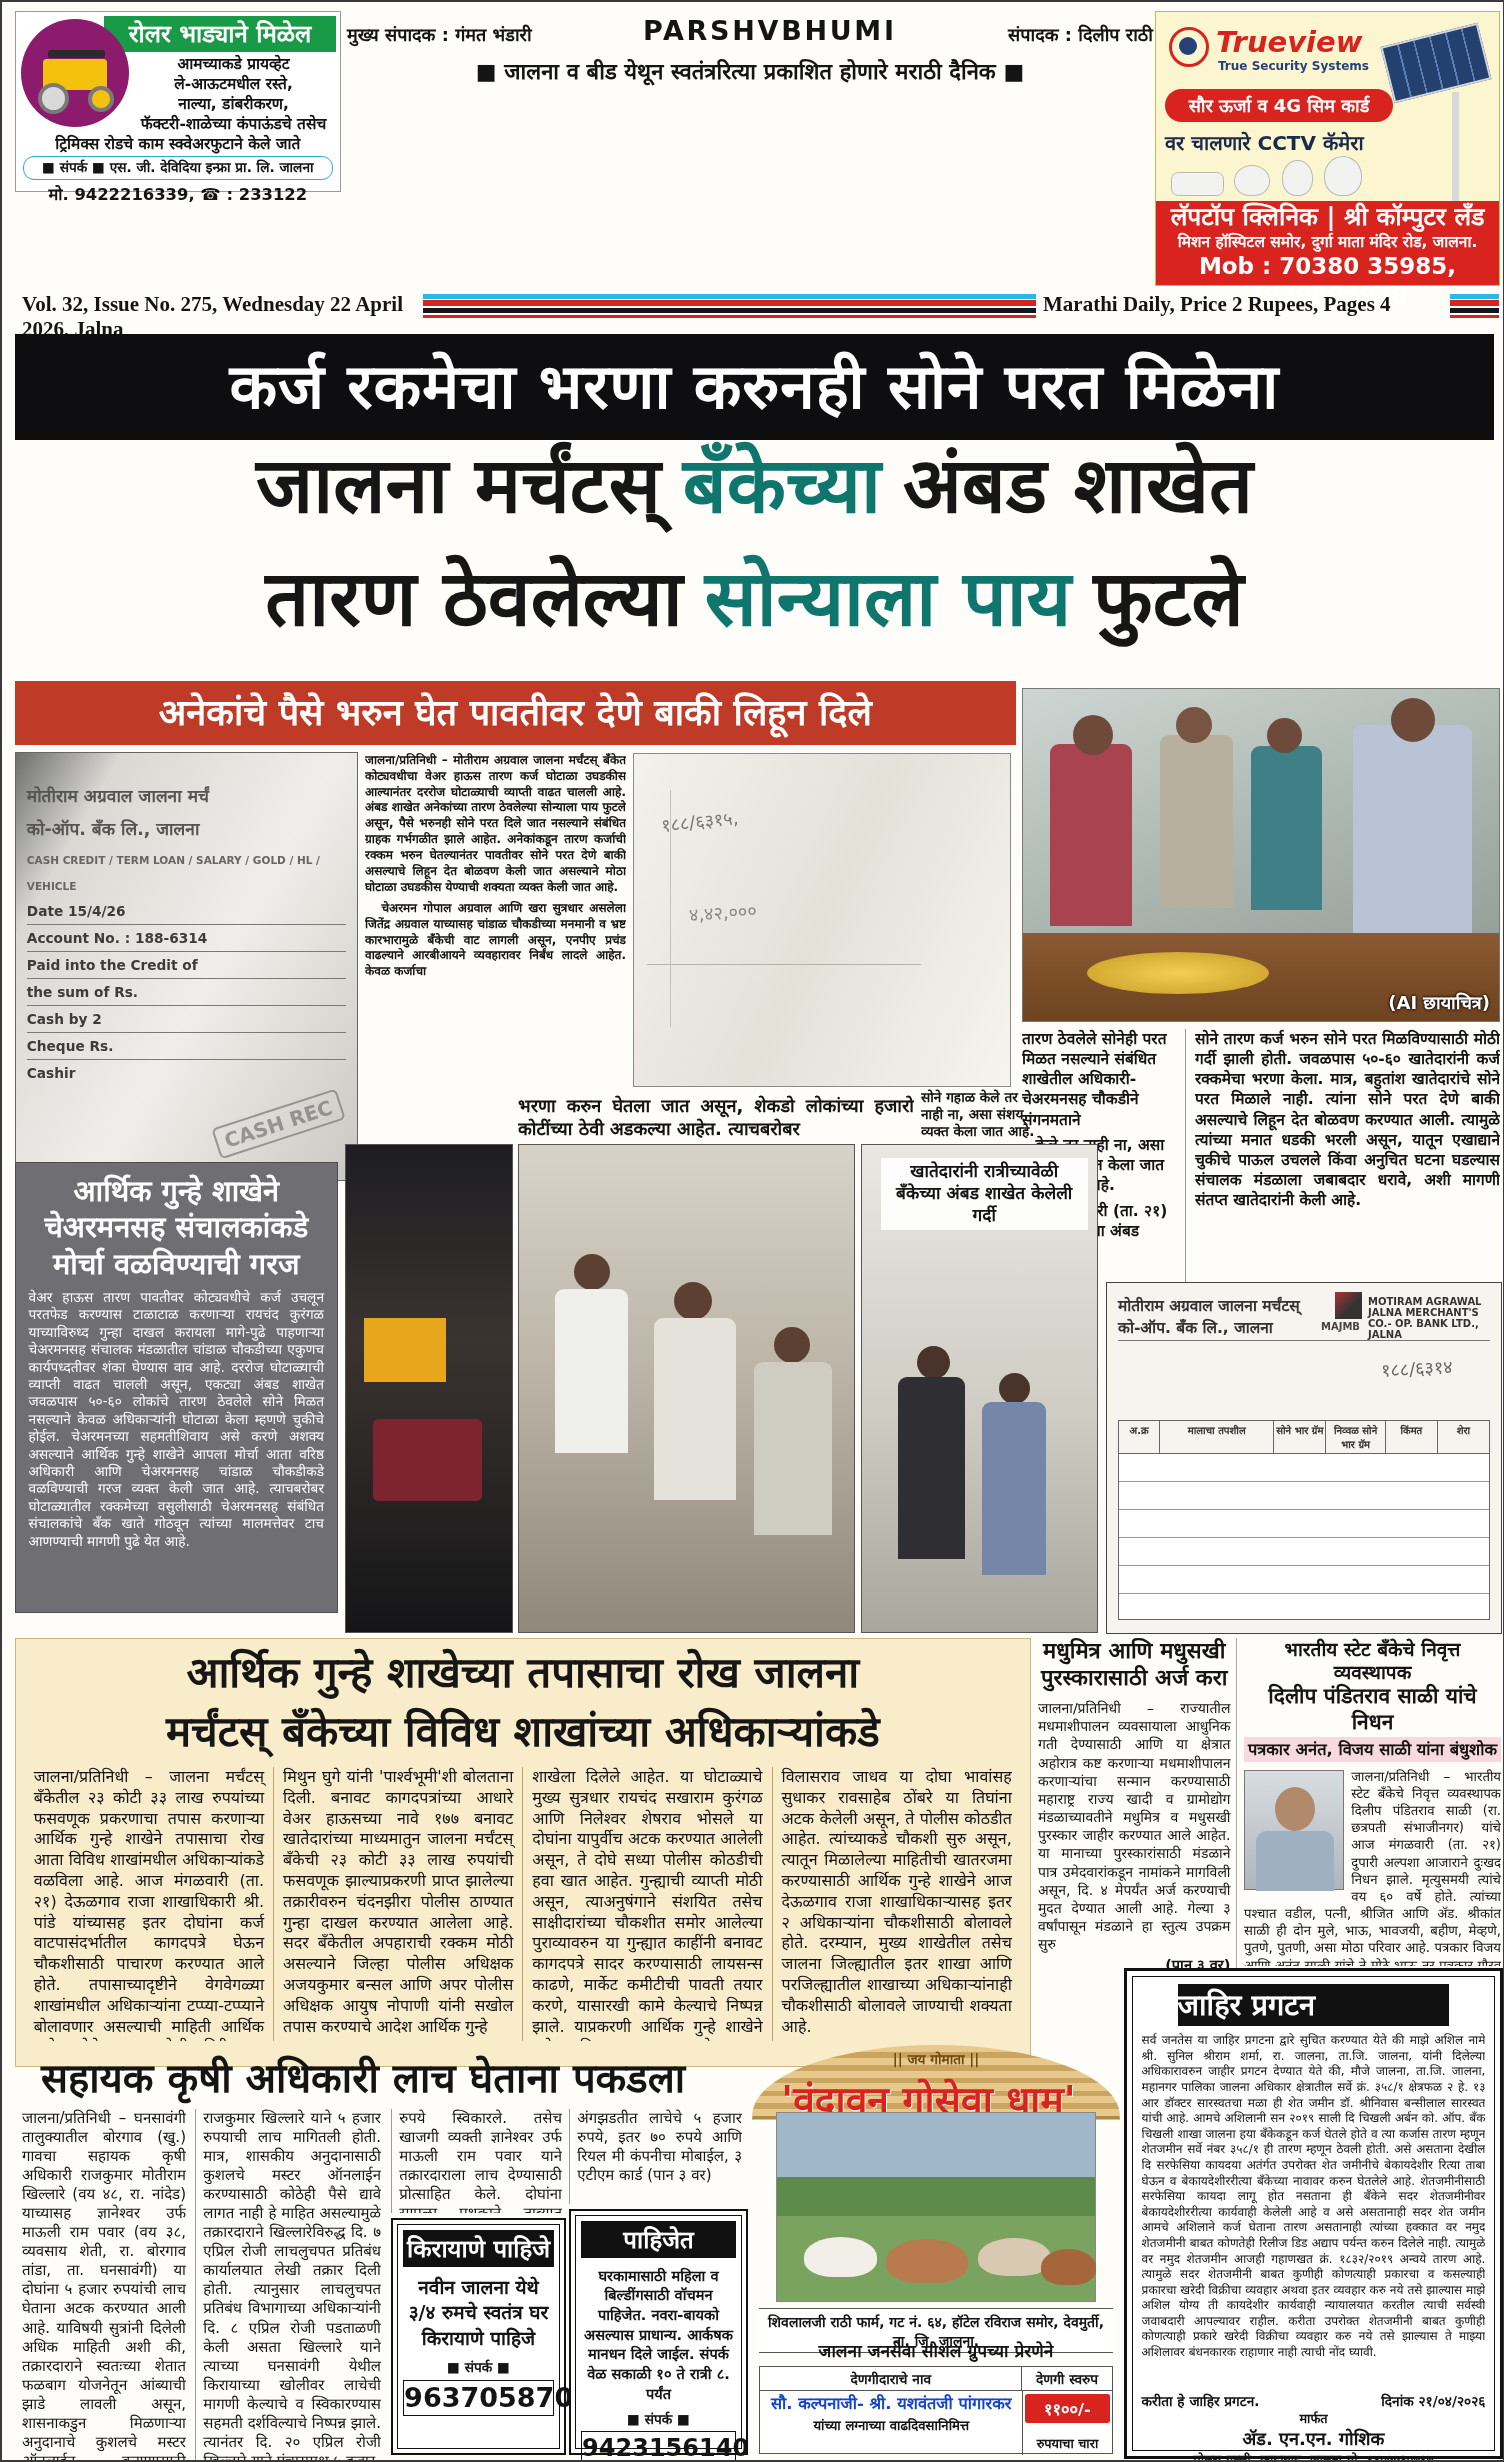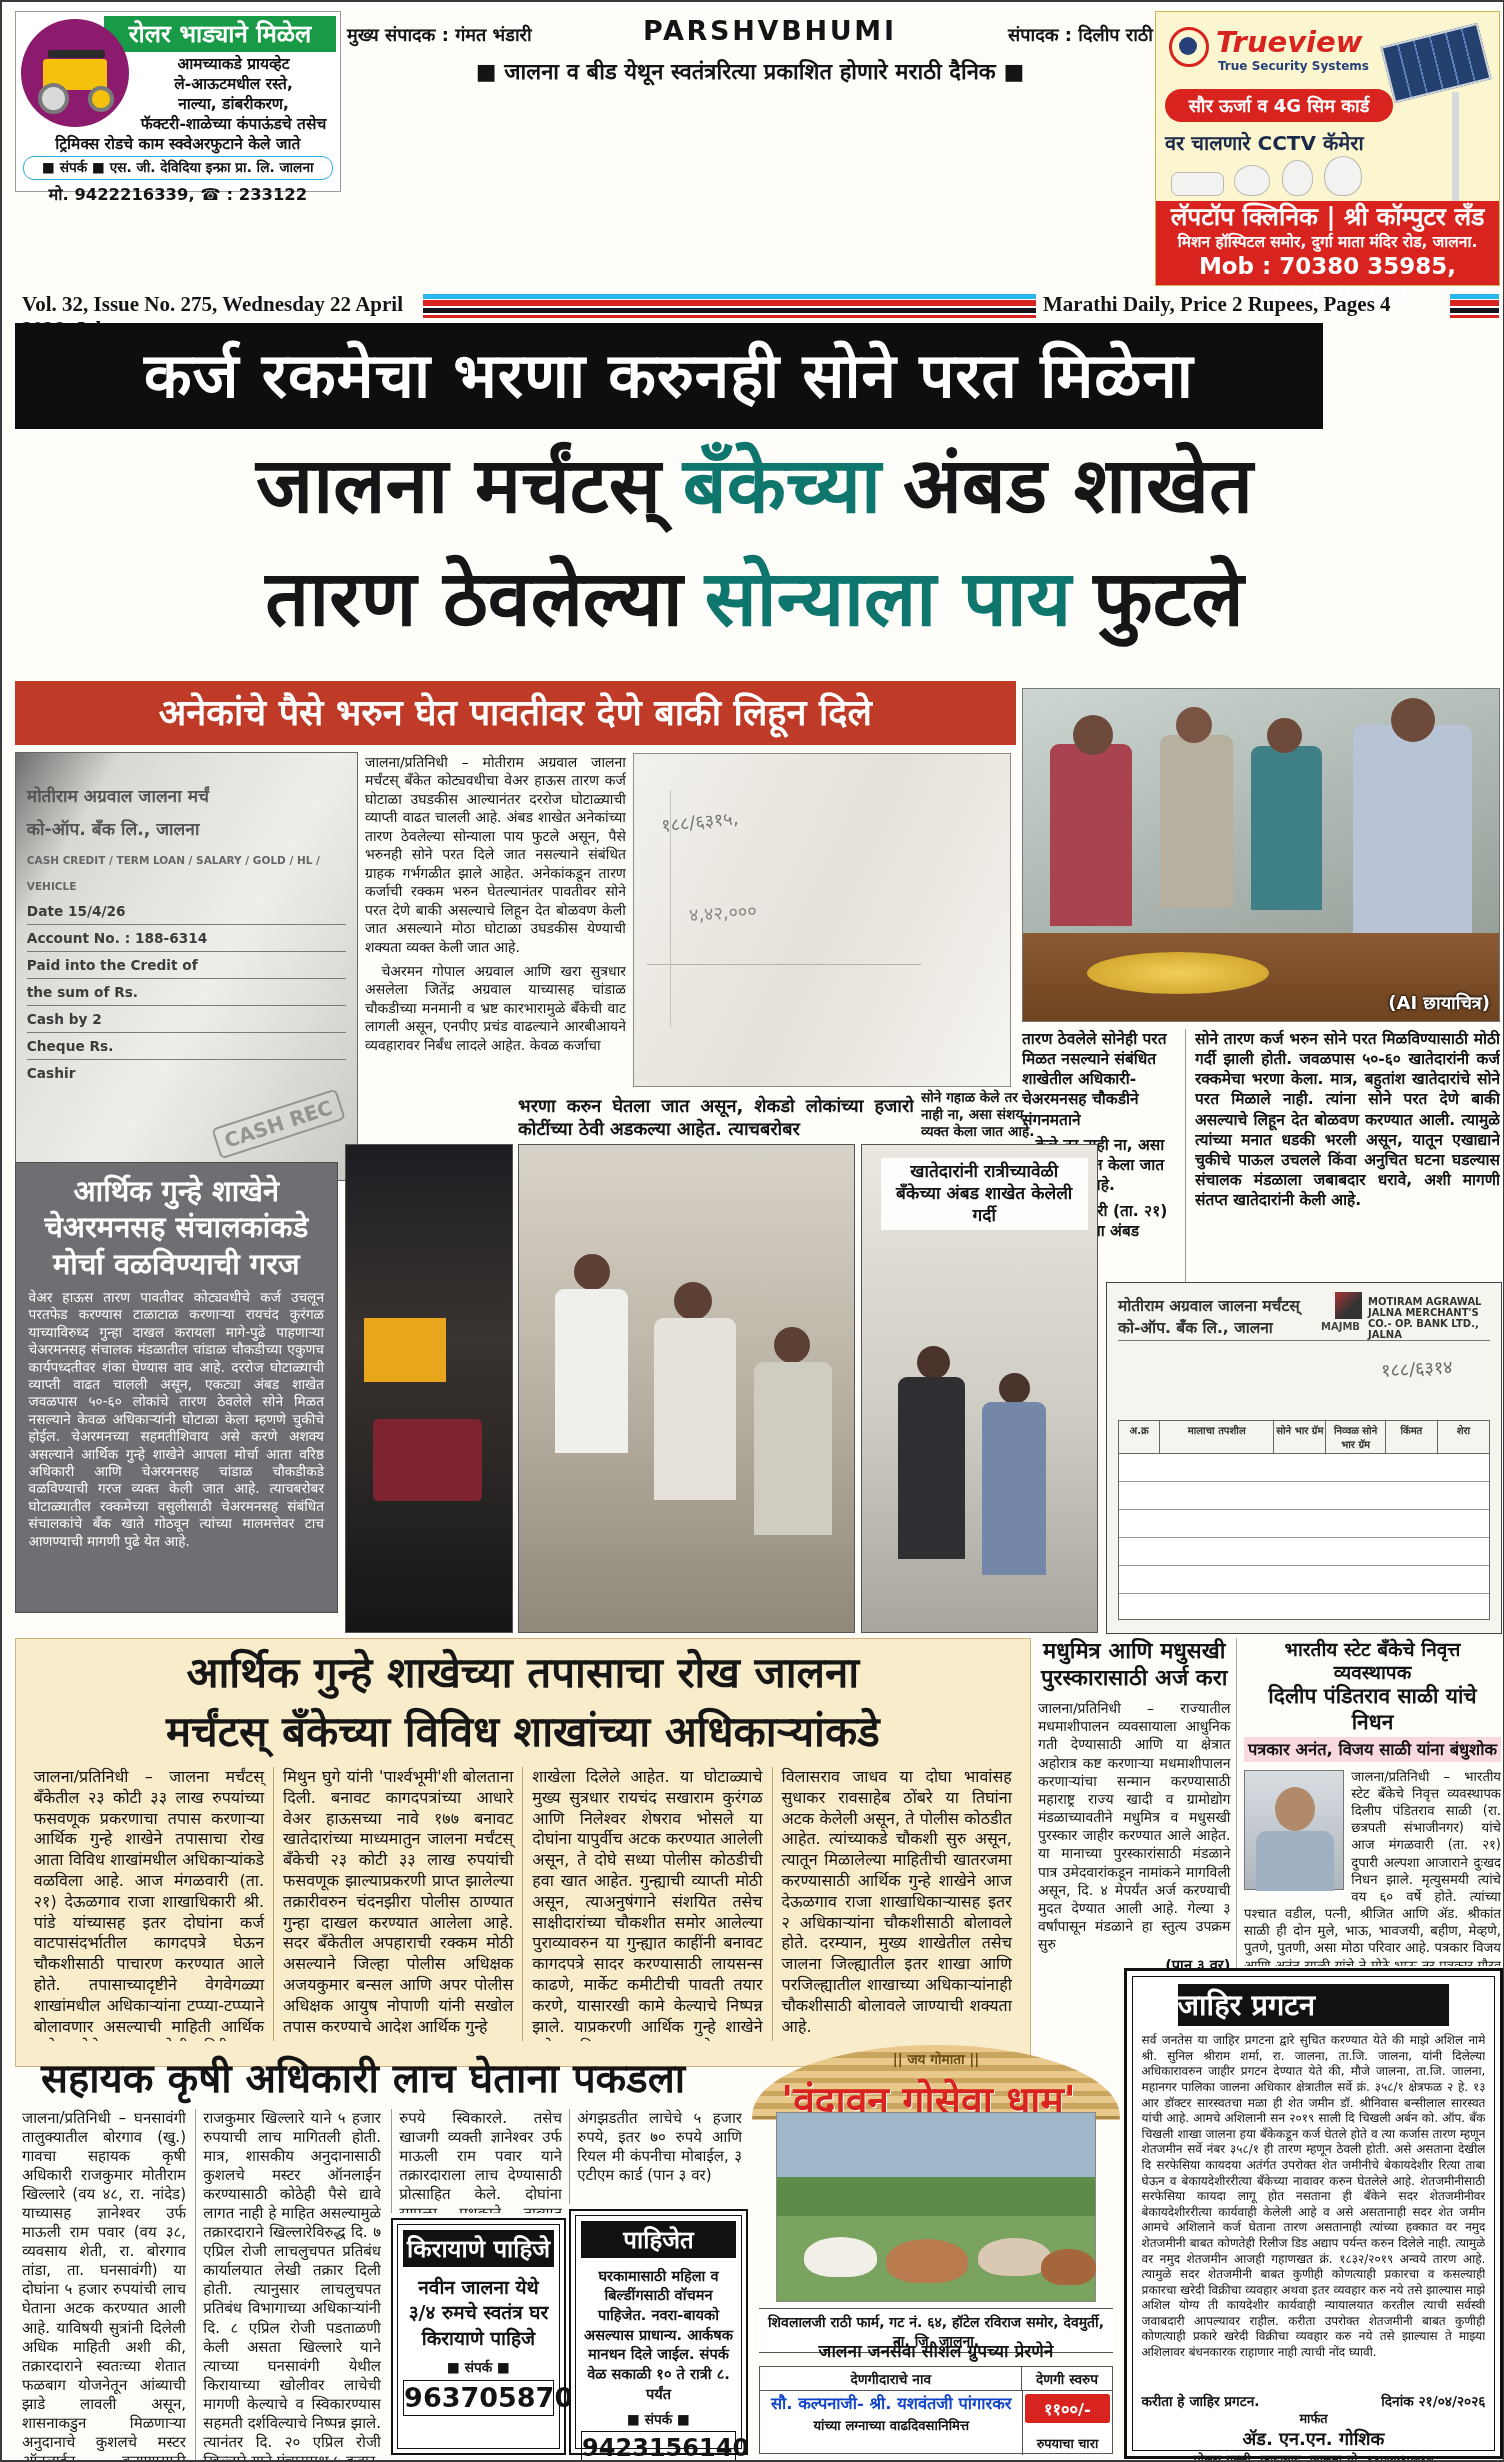--- a/index.html
+++ b/index.html
@@ -53,21 +53,21 @@
   .tv-mob{font-weight:700;font-size:23px;line-height:29px;}
   
   .dl{font-size:21px;font-weight:700;}
   .stripes{background:linear-gradient(#2ab7ea 0 4.6px,#ffffff 4.6px 6.4px,#d8231f 6.4px 12px,#ffffff 12px 13.7px,
            #16161a 13.7px 19px,#ffffff 19px 21px,#d8231f 21px 24px);}
   
   .kicker{background:#0e0e10;color:#fff;font-weight:700;font-size:62px;text-align:center;line-height:106px;letter-spacing:0.9px;}
   .bighead{width:1505px;text-align:center;font-weight:700;font-size:77px;line-height:1.15;color:#161616;}
   .bighead span{margin:0 11px;}
   .strap{background:#bf3a27;color:#fff;font-weight:700;font-size:36px;line-height:64px;text-align:center;}
-  .body-col{font-size:14px;line-height:1.32;font-weight:400;}
+  .body-col{font-size:12px;line-height:1.32;font-weight:700;}
   .body-col p{margin:0 0 5.5px 0;text-indent:16.4px;}
   .body-col p:first-child{text-indent:0;}
   .cap{font-weight:700;font-size:18px;line-height:1.25;}
   .minicol{font-size:15.5px;line-height:1.3;font-weight:600;}
   
   .ph{position:absolute;overflow:hidden;}
   .ph-credit{position:absolute;right:9px;bottom:7.3px;color:#fff;font-weight:700;font-size:18px;
              text-shadow:0 0 3.6px #000,0 0 1.8px #000;}
   .overlay-cap{position:absolute;left:8%;top:12.8px;right:4%;background:rgba(255,255,255,.92);
                font-weight:700;font-size:17.3px;text-align:center;padding:3.6px 5.5px;line-height:1.25;}
@@ -184,21 +184,21 @@
       <div class="tv-addr">मिशन हॉस्पिटल समोर,  दुर्गा माता मंदिर रोड, जालना.</div>
       <div class="tv-mob">Mob : 70380 35985, 7020605070</div>
     </div>
   </div>
 
   <div class="abs serif dl" style="left:20px;top:290px;width:398px;">Vol. 32, Issue No. 275, Wednesday 22 April 2026, Jalna</div>
   <div class="abs stripes" style="left:421px;top:292px;width:613px;height:24px;"></div>
   <div class="abs serif dl" style="left:1041px;top:290px;width:403px;">Marathi Daily, Price 2 Rupees, Pages 4</div>
   <div class="abs stripes" style="left:1448px;top:292px;width:49px;height:24px;"></div>
 
-  <div class="abs kicker" style="left:12.8px;top:321px;width:1308px;height:106px;">कर्ज रकमेचा भरणा करुनही सोने परत मिळेना</div>
+  <div class="abs kicker" style="left:12.8px;top:332px;width:1479px;height:106px;">कर्ज रकमेचा भरणा करुनही सोने परत मिळेना</div>
 
   <div class="abs bighead" style="left:0;top:440px;">
     <span>जालना मर्चंटस्</span><span class="red">बँकेच्या</span><span>अंबड शाखेत</span>
   </div>
   <div class="abs bighead" style="left:0;top:553px;">
     <span>तारण ठेवलेल्या</span><span class="red">सोन्याला पाय</span><span>फुटले</span>
   </div>
 
   <div class="abs strap" style="left:12.8px;top:679px;width:1001px;height:64px;">अनेकांचे पैसे भरुन घेत पावतीवर देणे बाकी लिहून दिले</div>
 

